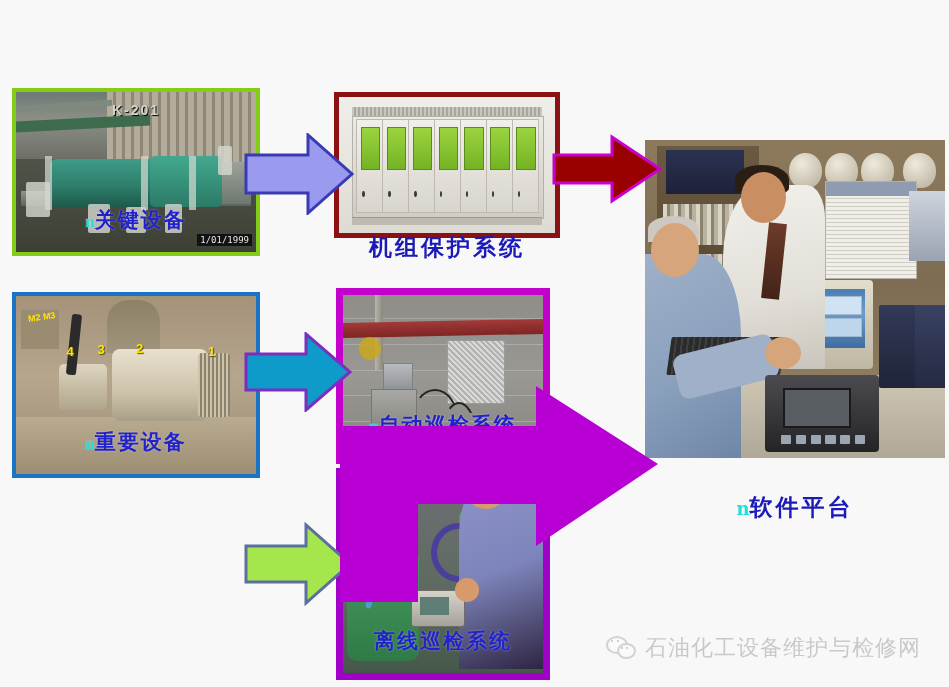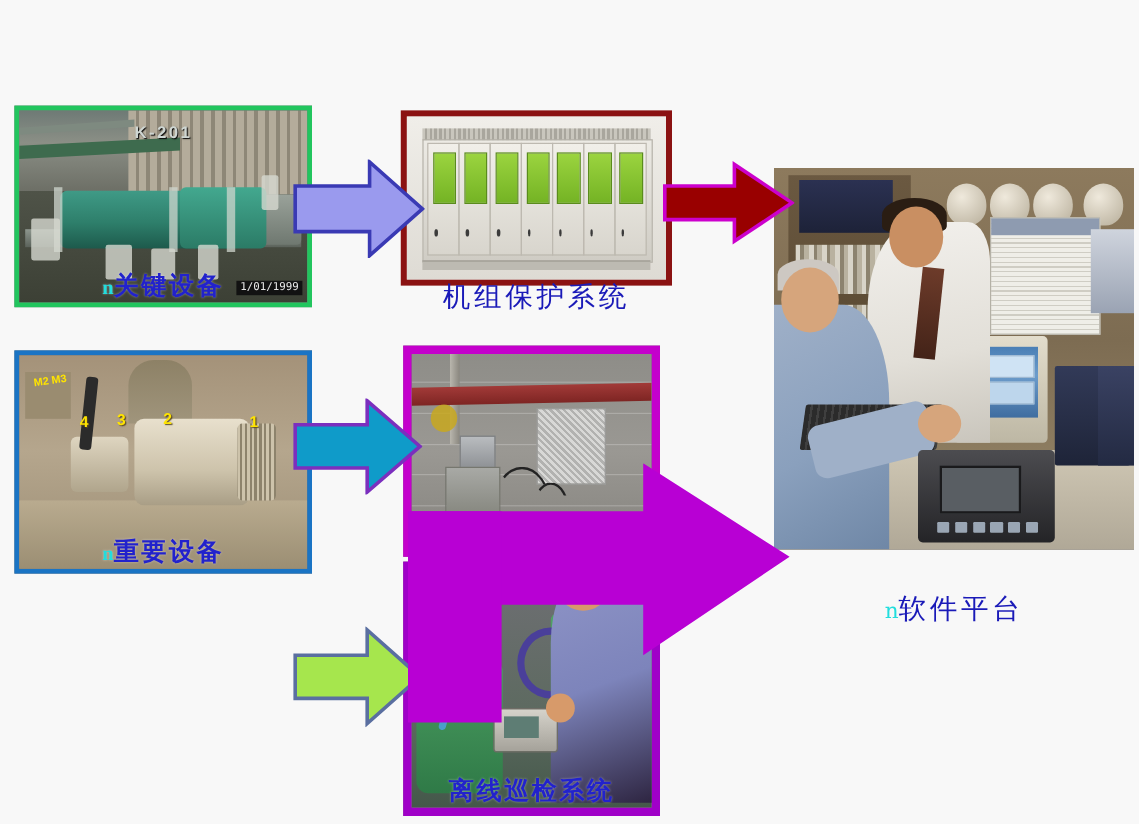--- a/index.html
+++ b/index.html
@@ -23,40 +23,40 @@
     font-family:"DejaVu Serif","Liberation Serif",serif;
     font-weight:bold;font-size:45px;line-height:60px;
     letter-spacing:1px;white-space:nowrap;
     text-shadow:1px 1px 0 #8b0000, 2px 2px 2px rgba(0,0,0,.35);
   }
 
   
   .panel{position:absolute;overflow:hidden;background:#777;}
   .photo{position:absolute;inset:0;overflow:hidden;}
   .cap-overlay{
-    position:absolute;left:0;right:0;bottom:0;
+    position:absolute;left:0;right:0;bottom:18px;
     text-align:center;
     font-family:"DejaVu Serif","Liberation Serif",serif;
     font-weight:bold;font-size:21px;letter-spacing:2px;
     color:#2222cc;
     text-shadow:0 0 2px rgba(255,255,255,.45);
     pointer-events:none;
   }
   .cap-overlay .bullet{color:#22dddd;font-size:17px;font-weight:bold;
      font-family:"Liberation Serif",serif;letter-spacing:0;}
   .cap-below{
     position:absolute;text-align:center;
     font-family:"DejaVu Serif","Liberation Serif",serif;
-    font-weight:normal;font-size:23px;letter-spacing:3px;color:#1a1ab8;
+    font-weight:bold;font-size:23px;letter-spacing:3px;color:#1a1ab8;
     white-space:nowrap;
   }
   .cap-below .bullet{color:#22dddd;font-size:18px;letter-spacing:0;}
 
   
-  #p-key{left:12px;top:88px;width:240px;height:160px;border:4px solid #22c55e;}
+  #p-key{left:12px;top:88px;width:240px;height:160px;border:4px solid #84cc16;}
   #p-imp{left:12px;top:292px;width:240px;height:178px;border:4px solid #1a74c4;}
   #p-aux{left:12px;top:478px;width:240px;height:196px;border:4px solid #8ef05a;}
   #p-rack{left:334px;top:92px;width:216px;height:136px;border:5px solid #8b1212;background:#e8e6e2;}
   #p-auto{left:336px;top:288px;width:200px;height:162px;border:7px solid #c400cc;}
   #p-off{left:336px;top:468px;width:200px;height:198px;border:7px solid #a000c8;}
   #p-soft{left:645px;top:140px;width:300px;height:318px;border:0;}
 
   
   .tb-sky{position:absolute;left:0;top:0;width:100%;height:42%;
     background:linear-gradient(180deg,#6e7a75 0%,#8b8f86 40%,#6d6f66 100%);}
@@ -473,14 +473,25 @@
     </svg>
   </div>
 
   <div class="arrow" style="left:340px;top:386px;width:320px;height:220px;">
     <svg viewBox="0 0 320 220" preserveAspectRatio="none">
       <polygon points="0,40 196,40 196,0 318,78 196,160 196,118 0,118" fill="#b800d4"></polygon>
       <polygon points="0,40 78,40 78,216 0,216" fill="#b800d4"></polygon>
     </svg>
   </div>
 
+  <div class="watermark">
+    <div class="wm-icon">
+      <div class="wm-b1"></div>
+      <div class="wm-b2"></div>
+      <div class="wm-dot" style="left:5px;top:4px"></div>
+      <div class="wm-dot" style="left:11px;top:4px"></div>
+      <div class="wm-dot" style="left:15px;top:11px"></div>
+      <div class="wm-dot" style="left:20px;top:11px"></div>
+    </div>
+    <div class="wm-text">石油化工设备维护与检修网</div>
+  </div>
 
 </div>
 
 </body></html>

